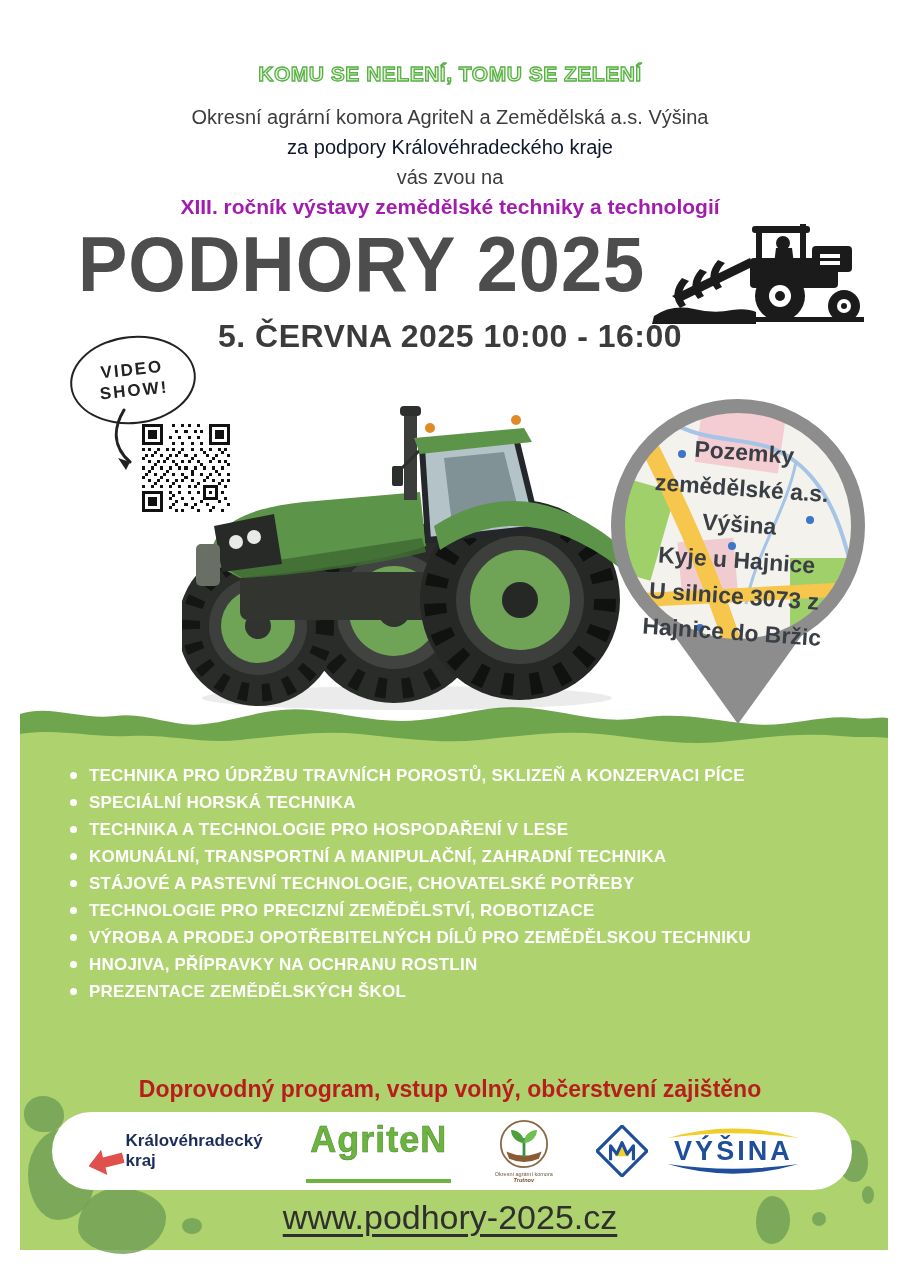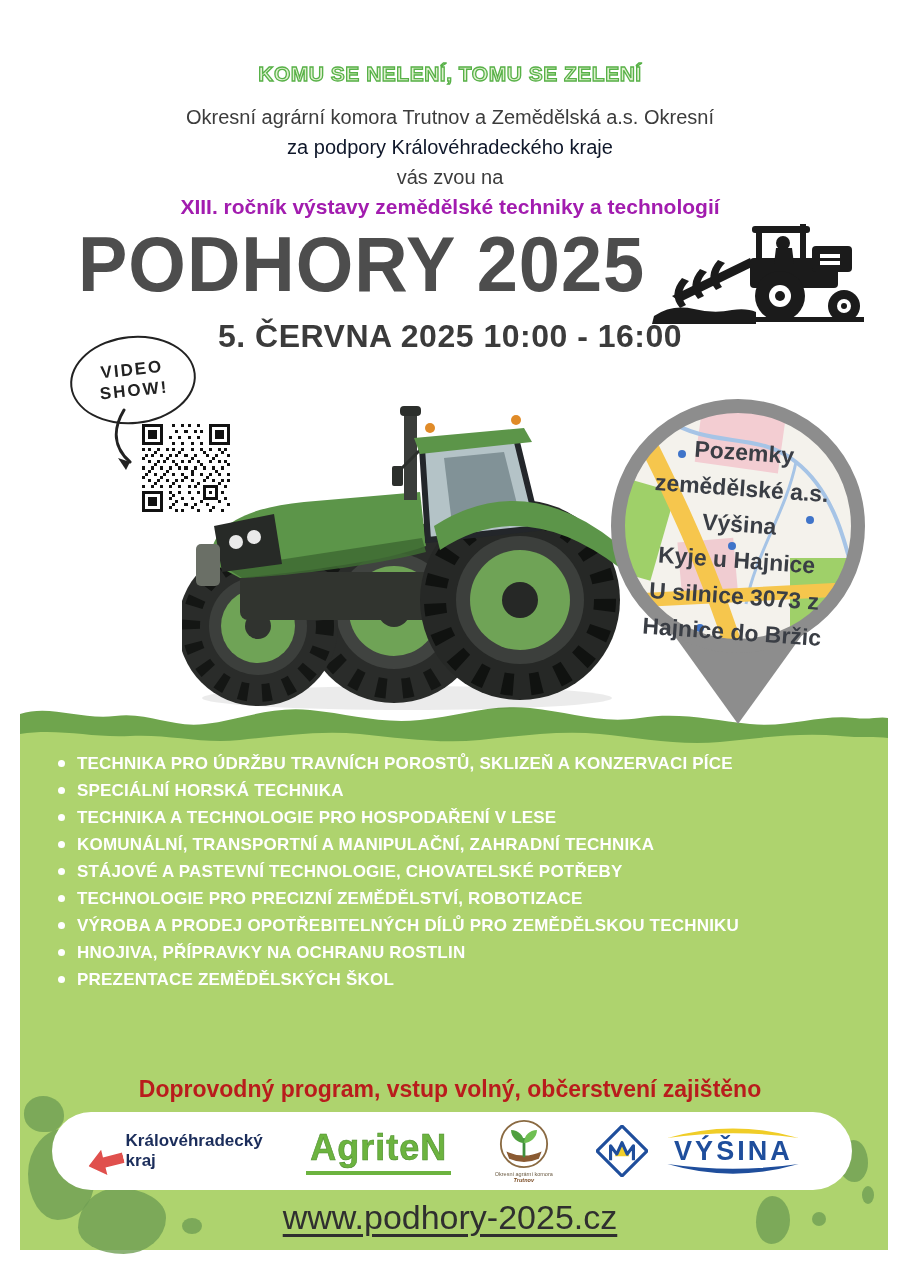--- a/index.html
+++ b/index.html
@@ -29,38 +29,38 @@
     font-size:17px;font-weight:bold;color:#222;letter-spacing:2px;line-height:21px;}
   .bubble span{display:block;}
 
   
   .band{left:20px;top:692px;width:868px;height:558px;z-index:1;}
   .band-fill{position:absolute;left:0;top:54px;width:868px;height:504px;background:#aed36e;}
   .ridge{position:absolute;left:0;top:0;width:868px;height:56px;}
   .blob{position:absolute;background:#6f9f54;opacity:.8;z-index:2;}
 
   
-  .program{left:58px;top:750px;width:800px;z-index:6;list-style:none;margin:0;padding:0;}
+  .program{left:58px;top:750px;width:800px;z-index:6;list-style:none;margin:12px;padding:0;}
   .program li{display:flex;align-items:center;height:27px;
     font-size:17px;font-weight:bold;color:#fff;letter-spacing:.2px;white-space:nowrap;}
   .program li::before{content:'';flex:0 0 7px;width:7px;height:7px;border-radius:50%;
     background:#fff;margin-right:12px;}
 
   .footer-note{top:1076px;font-size:23px;font-weight:bold;color:#b91c1c;z-index:6;}
 
   
   .pill{left:52px;top:1112px;width:800px;height:78px;background:#fff;border-radius:40px;
     z-index:6;display:flex;align-items:center;justify-content:space-evenly;}
   .kraj{position:relative;padding-left:30px;}
   .kraj-text{font-size:17px;font-weight:bold;color:#1b2d5b;line-height:20px;}
   .kraj-arrow{position:absolute;left:-8px;bottom:-4px;width:36px;height:26px;background:#e0504d;
     transform:rotate(-14deg);
     clip-path:polygon(0% 50%,45% 0%,45% 30%,100% 30%,100% 70%,45% 70%,45% 100%);}
   .agriten{font-size:36px;font-weight:bold;color:#6cb33f;letter-spacing:1px;
-    border-bottom:4px solid #6cb33f;padding:0 4px 2px 4px;-webkit-text-stroke:.6px #4e8f2f;}
+    border-bottom:4px solid #6cb33f;padding:0 4px 18px 4px;-webkit-text-stroke:.6px #4e8f2f;}
   .oak{display:flex;flex-direction:column;align-items:center;}
   .oak-caption{font-size:5.5px;color:#6b5b43;text-align:center;line-height:6px;margin-top:2px;}
   .oak-caption b{color:#7a4a22;font-style:italic;}
   .vysina{display:flex;align-items:center;gap:10px;}
   .vysina-right{display:flex;flex-direction:column;align-items:center;}
   .vysina-label{font-size:27px;font-weight:bold;color:#1f4e9c;letter-spacing:3px;line-height:26px;}
 
   .website{top:1198px;font-size:34px;color:#2f2f2f;z-index:6;}
   .website a{color:#2f2f2f;text-decoration:underline;text-decoration-thickness:3px;
     text-underline-offset:5px;cursor:pointer;}
@@ -73,21 +73,21 @@
   .title-tractor{left:652px;top:216px;width:218px;height:108px;}
   .qr{left:140px;top:424px;width:92px;height:88px;}
   .bubble-arrow{left:96px;top:408px;width:60px;height:68px;}
 </style>
 </head>
 <body>
 
 <div id="poster">
 
   <div class="abs ctr tagline">KOMU SE NELENÍ, TOMU SE ZELENÍ</div>
-  <div class="abs ctr intro1">Okresní agrární komora Trutnov a Zemědělská a.s. Okresní</div>
+  <div class="abs ctr intro1">Okresní agrární komora AgriteN a Zemědělská a.s. Výšina</div>
   <div class="abs ctr intro2">za podpory Královéhradeckého kraje</div>
   <div class="abs ctr intro3">vás zvou na</div>
   <div class="abs ctr intro4">XIII. ročník výstavy zemědělské techniky a technologií</div>
 
   <div class="abs event-title">PODHORY 2025</div>
 
   <svg class="abs title-tractor" viewBox="0 0 218 108">
     <g fill="#1b1b1b">
       <path d="M2,100 Q20,88 42,93 Q62,98 80,94 Q95,92 104,96 L104,108 L0,108 Z"></path>
       <path d="M20,80 L98,42 L102,50 L28,86 Z"></path>

